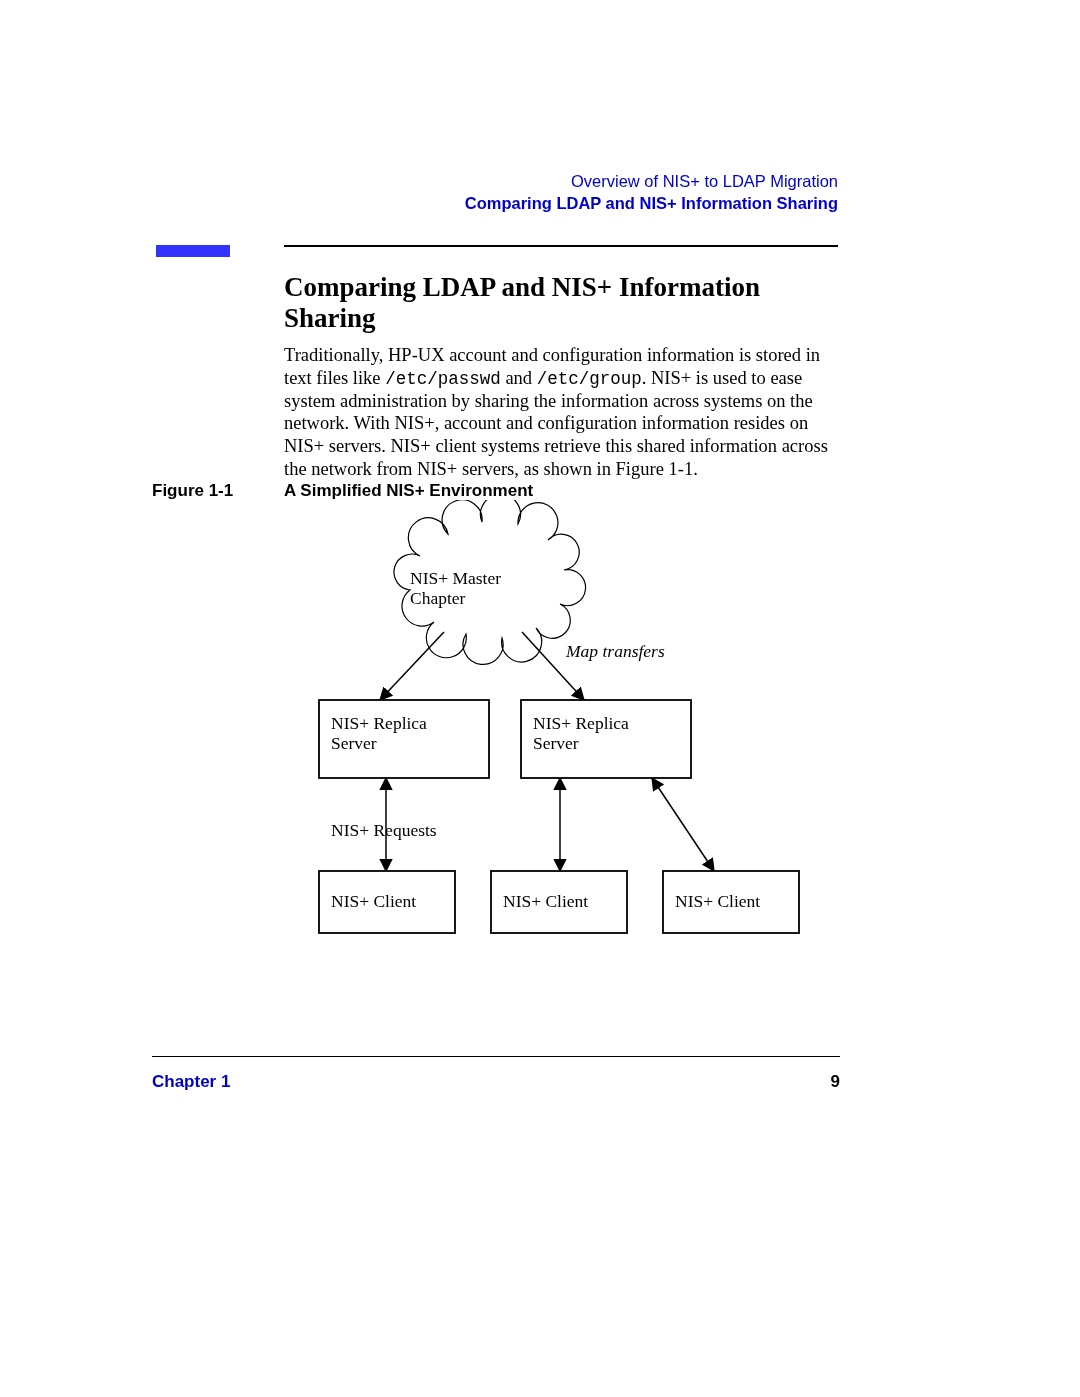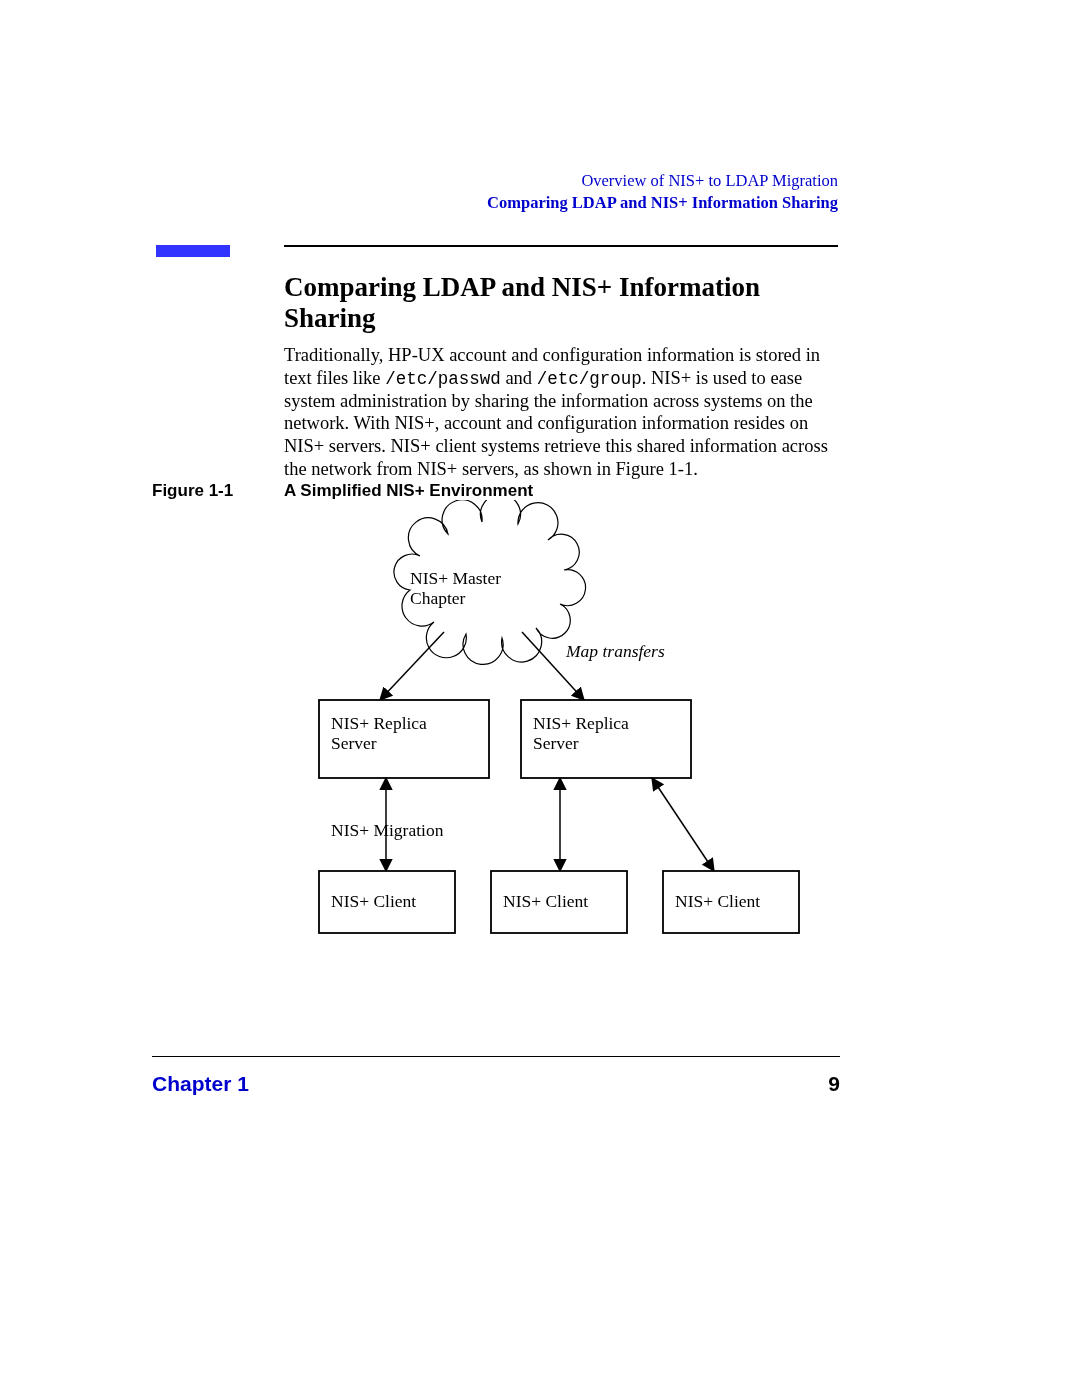--- a/index.html
+++ b/index.html
@@ -14,21 +14,21 @@
   }
   .page {
     position: absolute;
     inset: 0;
   }
   .header-block {
     position: absolute;
     top: 170px;
     right: 242px;
     text-align: right;
-    font-family: Liberation Serif, serif;
+    font-family: Liberation Sans, sans-serif;
     font-size: 16.5px;
     line-height: 1.35;
   }
   .header-breadcrumb { color: #0000cc; }
   .header-section { color: #0000cc; font-weight: bold; }
   .accent-bar {
     position: absolute;
     left: 156px;
     top: 245px;
     width: 74px;
@@ -88,21 +88,21 @@
     width: 688px;
     border-top: 1.5px solid #000;
   }
   .footer {
     position: absolute;
     top: 1072px;
     left: 152px;
     width: 688px;
     font-family: Helvetica, Arial, sans-serif;
     font-weight: bold;
-    font-size: 21px;
+    font-size: 17px;
   }
   .footer-left { color: #0000cc; }
   .footer-right { float: right; color: #000; }
 </style>
 </head>
 <body>
 
 <div class="page">
 
   <div class="header-block">
@@ -162,21 +162,21 @@
       <rect x="35" y="371" width="136" height="62" fill="#fff" stroke="#000" stroke-width="1.8"></rect>
       <rect x="207" y="371" width="136" height="62" fill="#fff" stroke="#000" stroke-width="1.8"></rect>
       <rect x="379" y="371" width="136" height="62" fill="#fff" stroke="#000" stroke-width="1.8"></rect>
     </svg>
 
     
     <div class="node-text" style="left:126px; top:68px; width:120px;">NIS+ Master Chapter</div>
     <div class="node-text" style="left:282px; top:141px;font-style:italic;">Map transfers</div>
     <div class="node-text" style="left:47px;  top:213px; width:130px;">NIS+ Replica Server</div>
     <div class="node-text" style="left:249px; top:213px; width:130px;">NIS+ Replica Server</div>
-    <div class="node-text" style="left:47px;  top:320px;">NIS+ Migration</div>
+    <div class="node-text" style="left:47px;  top:320px;">NIS+ Requests</div>
     <div class="node-text" style="left:47px;  top:391px;">NIS+ Client</div>
     <div class="node-text" style="left:219px; top:391px;">NIS+ Client</div>
     <div class="node-text" style="left:391px; top:391px;">NIS+ Client</div>
   </div>
 
   <div class="rule-bottom"></div>
 
   <div class="footer">
     <span class="footer-left">Chapter 1</span>
     <span class="footer-right">9</span>

